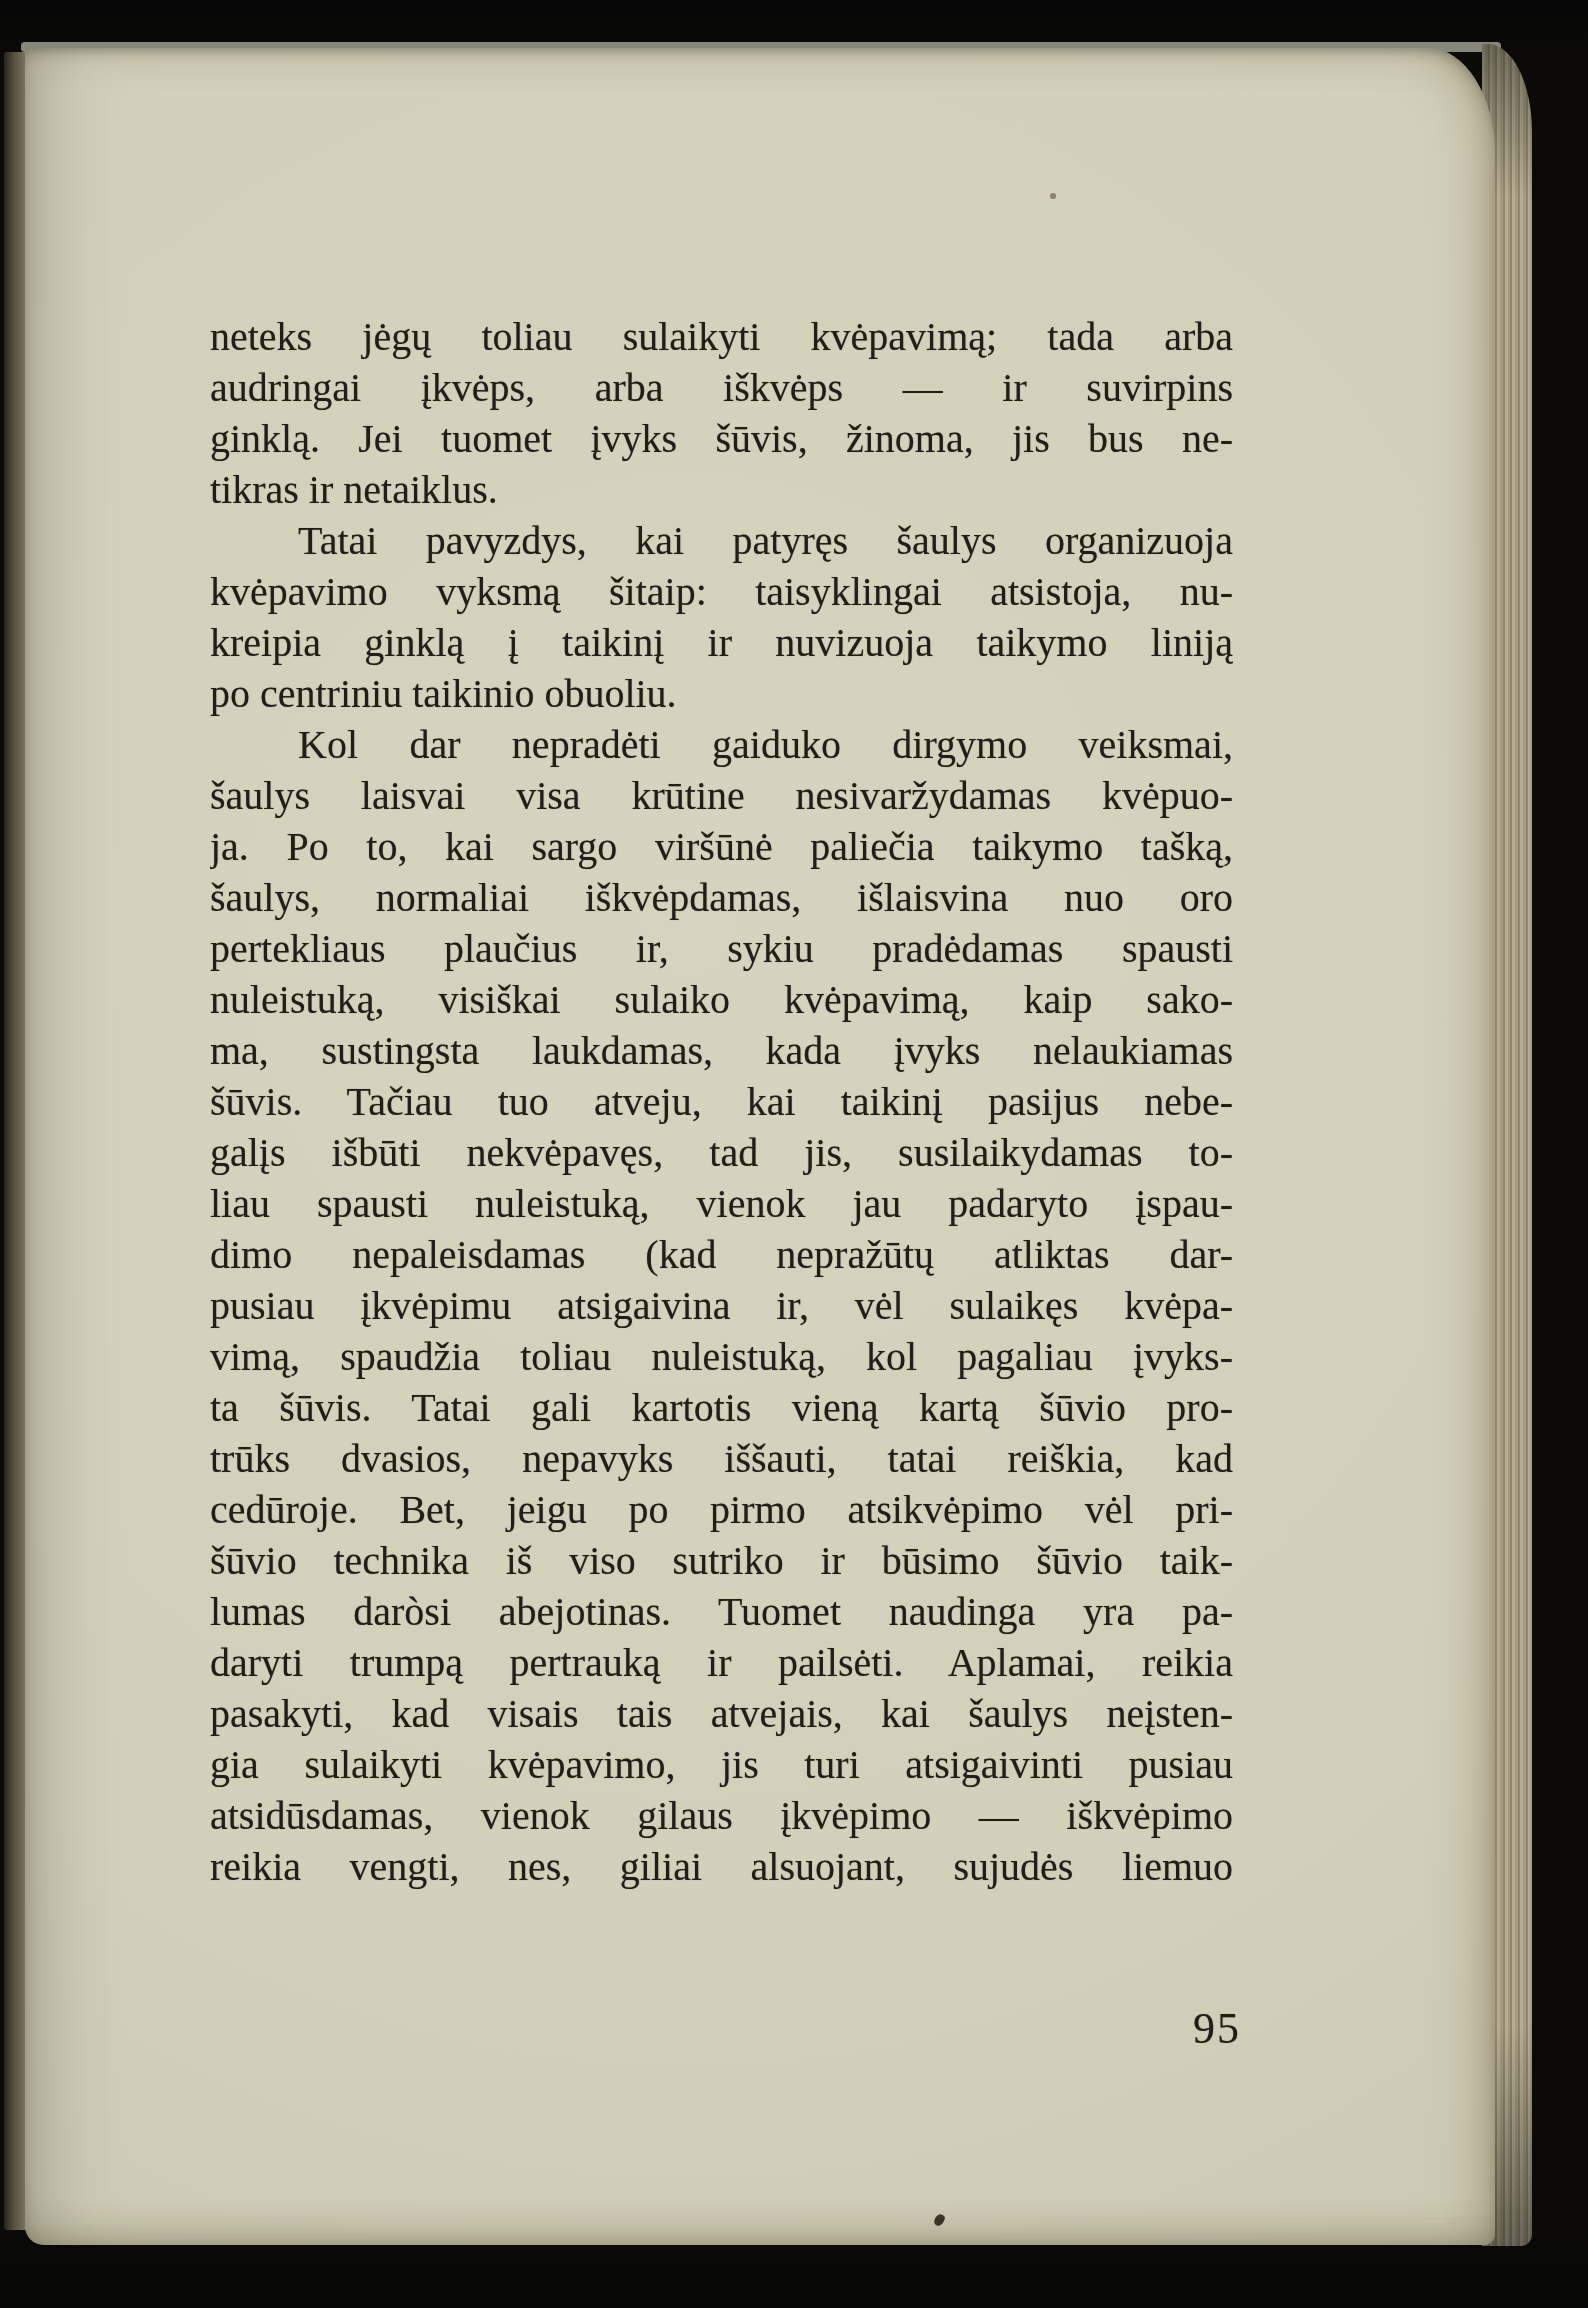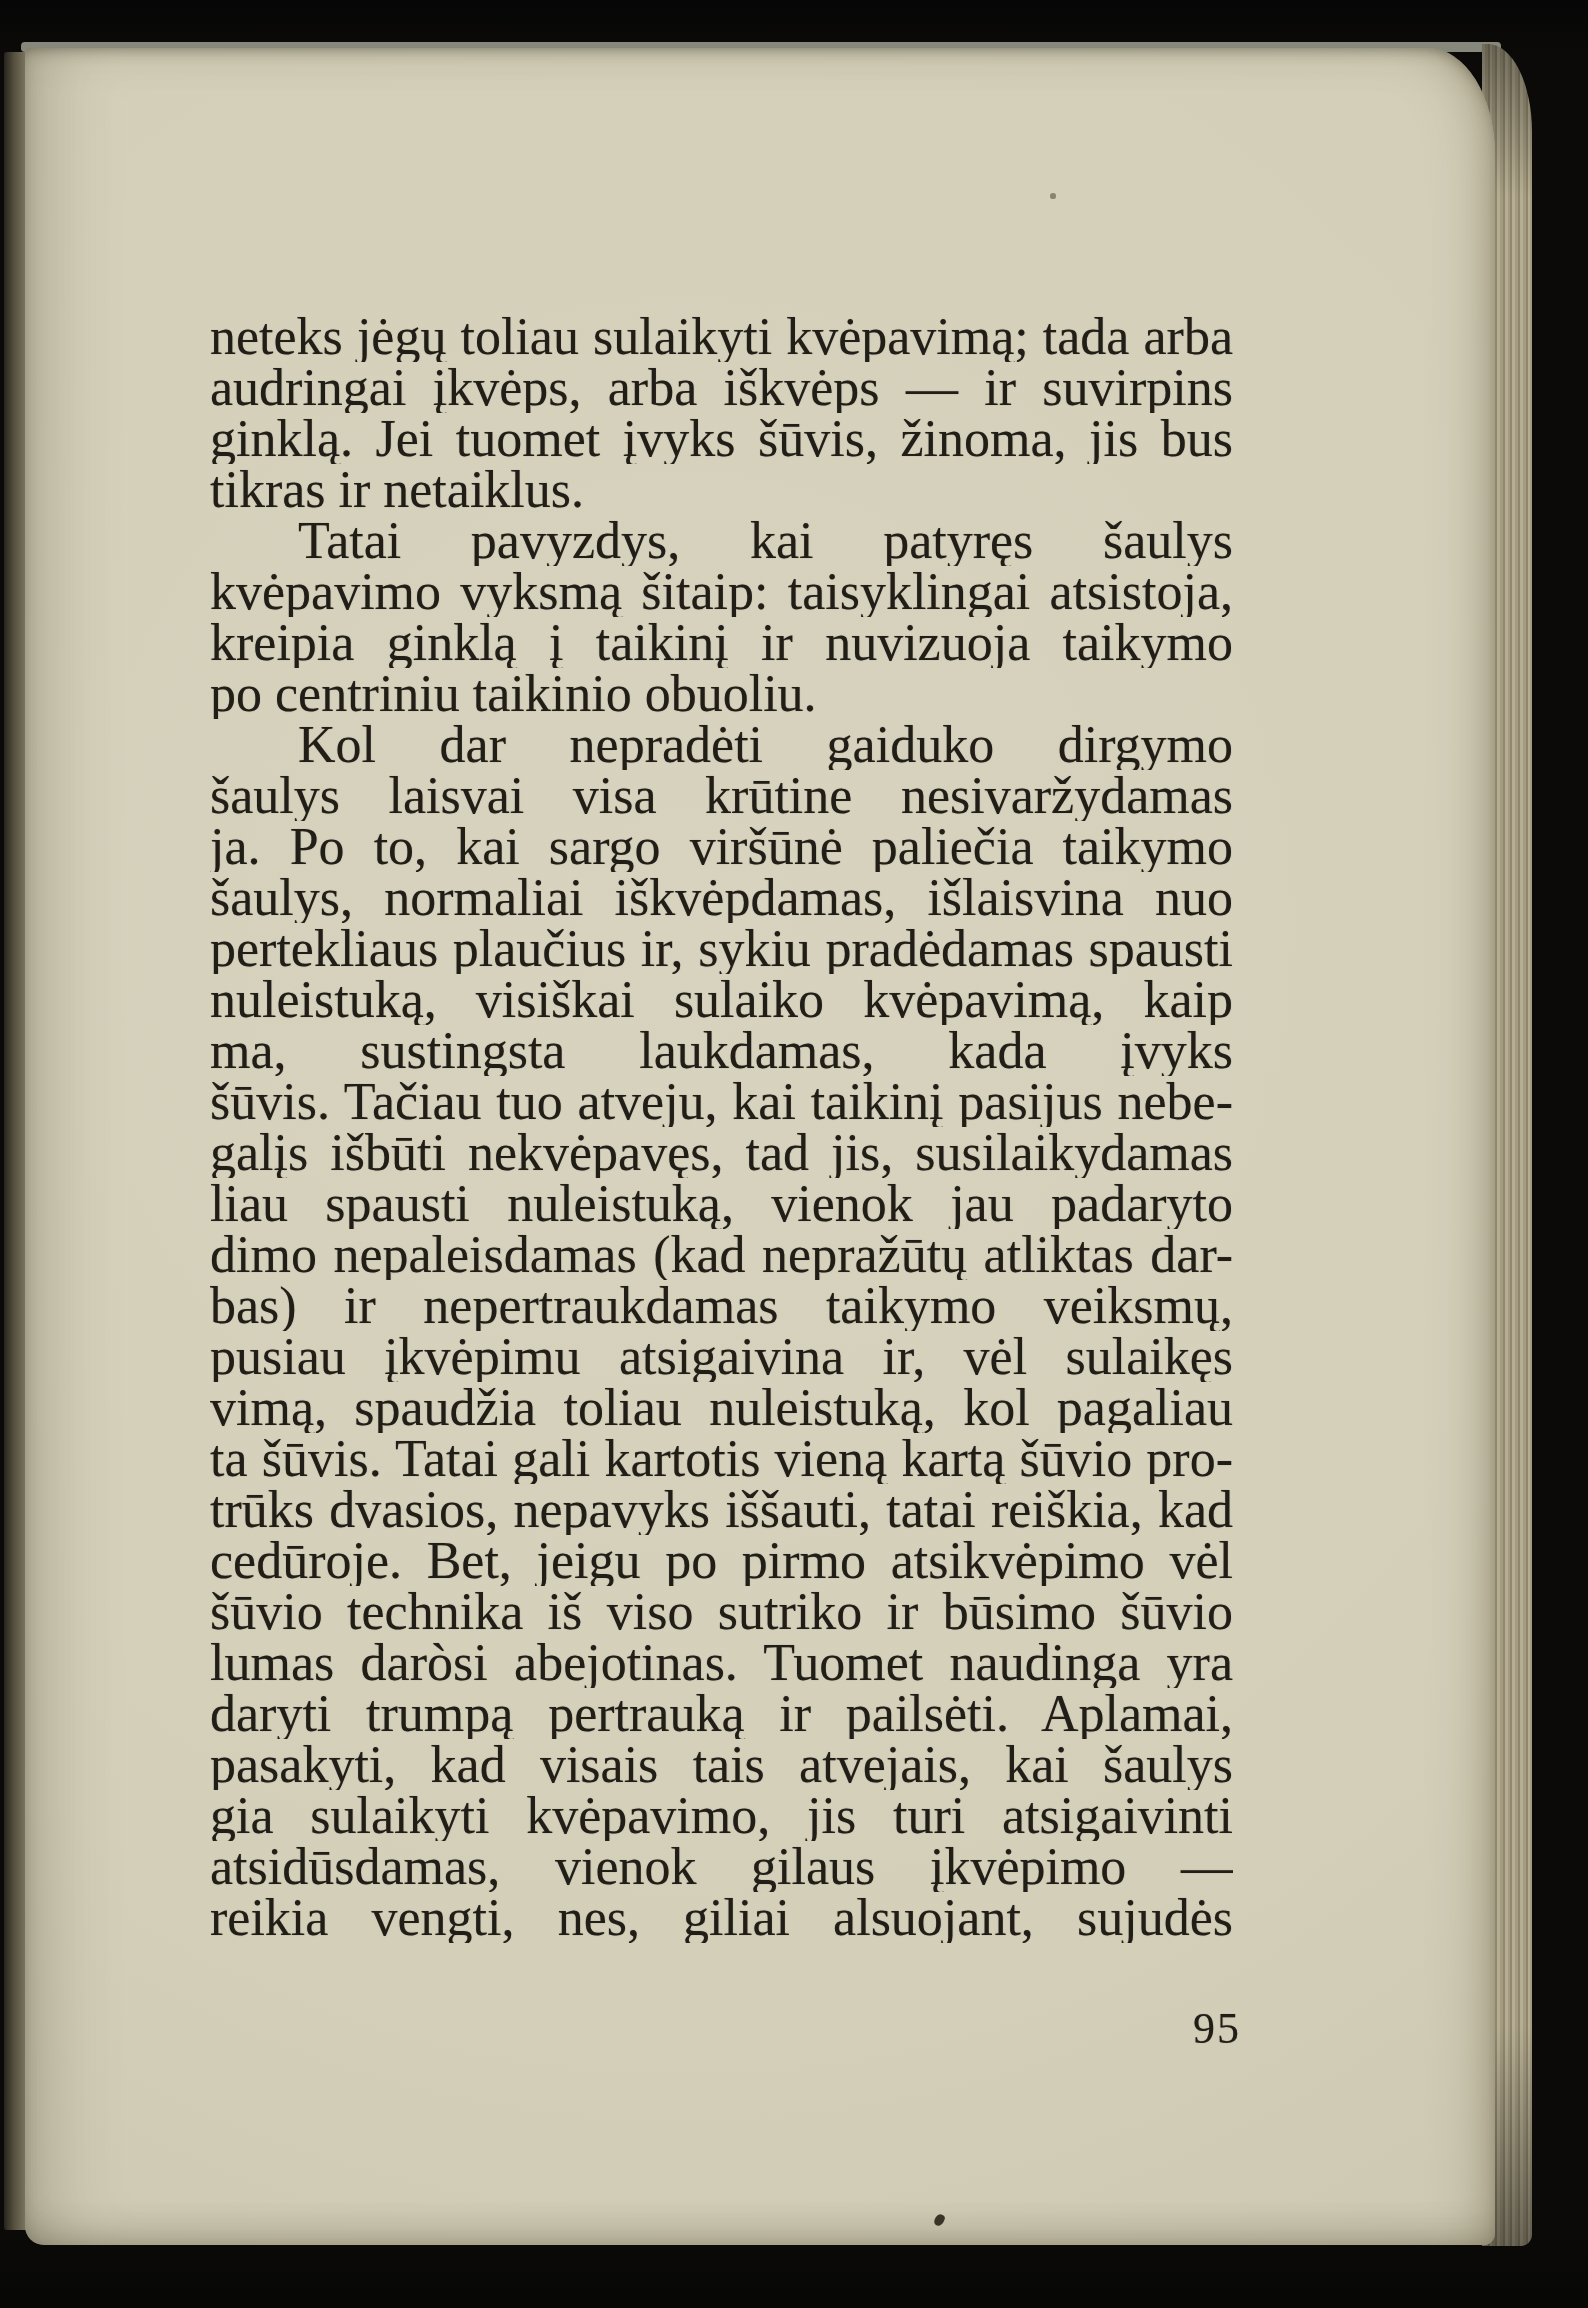--- a/index.html
+++ b/index.html
@@ -37,21 +37,21 @@
     border-radius:3.8px 67px 11.5px 19px / 3.8px 107px 11.5px 19px;
     box-shadow:
       inset 0 6.7px 15.3px -6.7px rgba(55,55,40,.55),
       inset -29px 0 53px -23px rgba(110,95,65,.50),
       inset 53px 0 81px -46px rgba(70,65,45,.38),
       inset 0 -21px 43px -25px rgba(85,78,55,.45);
   }
   .text-block{
     position:absolute;left:185px;top:263px;width:1023px;
     font-family:"Liberation Serif","DejaVu Serif",serif;
-    font-size:52px;line-height:51px;color:var(--ink);
+    font-size:40px;line-height:51px;color:var(--ink);
     text-shadow:0 0 1px rgba(33,29,23,.40);
   }
   .line{
     height:51px;overflow:hidden;
     text-align:justify;text-align-last:justify;
   }
   .line.flush{text-align-last:left;}
   .line.indent{text-indent:88px;}
   .page-number{
     position:absolute;left:1168px;top:1957px;
@@ -90,21 +90,20 @@
         <div class="line">šaulys laisvai visa krūtine nesivaržydamas kvėpuo-</div>
         <div class="line">ja. Po to, kai sargo viršūnė paliečia taikymo tašką,</div>
         <div class="line">šaulys, normaliai iškvėpdamas, išlaisvina nuo oro</div>
         <div class="line">pertekliaus plaučius ir, sykiu pradėdamas spausti</div>
         <div class="line">nuleistuką, visiškai sulaiko kvėpavimą, kaip sako-</div>
         <div class="line">ma, sustingsta laukdamas, kada įvyks nelaukiamas</div>
         <div class="line">šūvis. Tačiau tuo atveju, kai taikinį pasijus nebe-</div>
         <div class="line">galįs išbūti nekvėpavęs, tad jis, susilaikydamas to-</div>
         <div class="line">liau spausti nuleistuką, vienok jau padaryto įspau-</div>
         <div class="line">dimo nepaleisdamas (kad nepražūtų atliktas dar-</div>
-        <div class="line">bas) ir nepertraukdamas taikymo veiksmų, truputį</div>
         <div class="line">pusiau įkvėpimu atsigaivina ir, vėl sulaikęs kvėpa-</div>
         <div class="line">vimą, spaudžia toliau nuleistuką, kol pagaliau įvyks-</div>
         <div class="line">ta šūvis. Tatai gali kartotis vieną kartą šūvio pro-</div>
         <div class="line">trūks dvasios, nepavyks iššauti, tatai reiškia, kad</div>
         <div class="line">cedūroje. Bet, jeigu po pirmo atsikvėpimo vėl pri-</div>
         <div class="line">šūvio technika iš viso sutriko ir būsimo šūvio taik-</div>
         <div class="line">lumas daròsi abejotinas. Tuomet naudinga yra pa-</div>
         <div class="line">daryti trumpą pertrauką ir pailsėti. Aplamai, reikia</div>
         <div class="line">pasakyti, kad visais tais atvejais, kai šaulys neįsten-</div>
         <div class="line">gia sulaikyti kvėpavimo, jis turi atsigaivinti pusiau</div>

